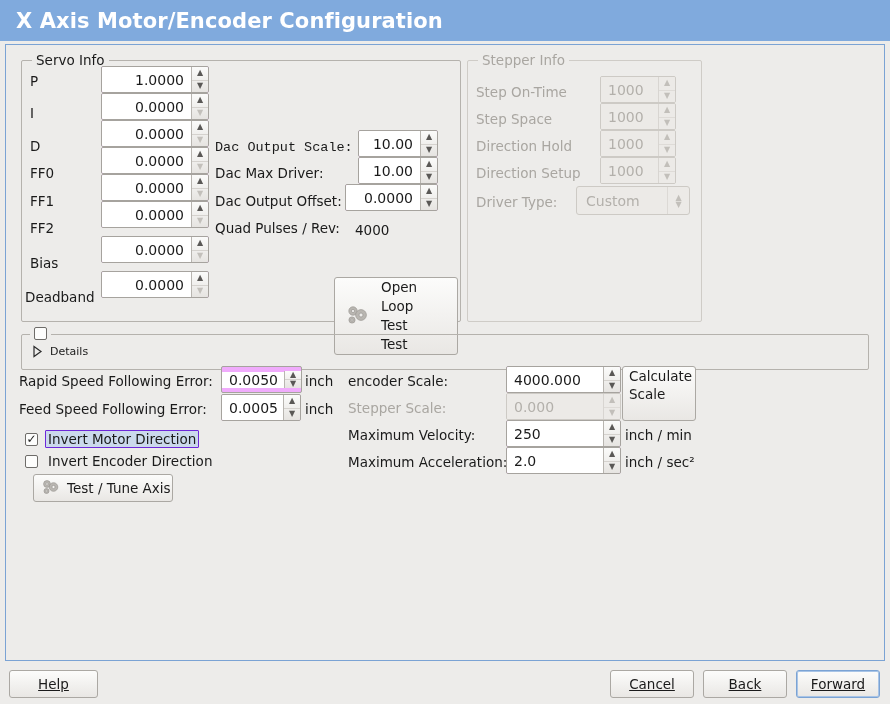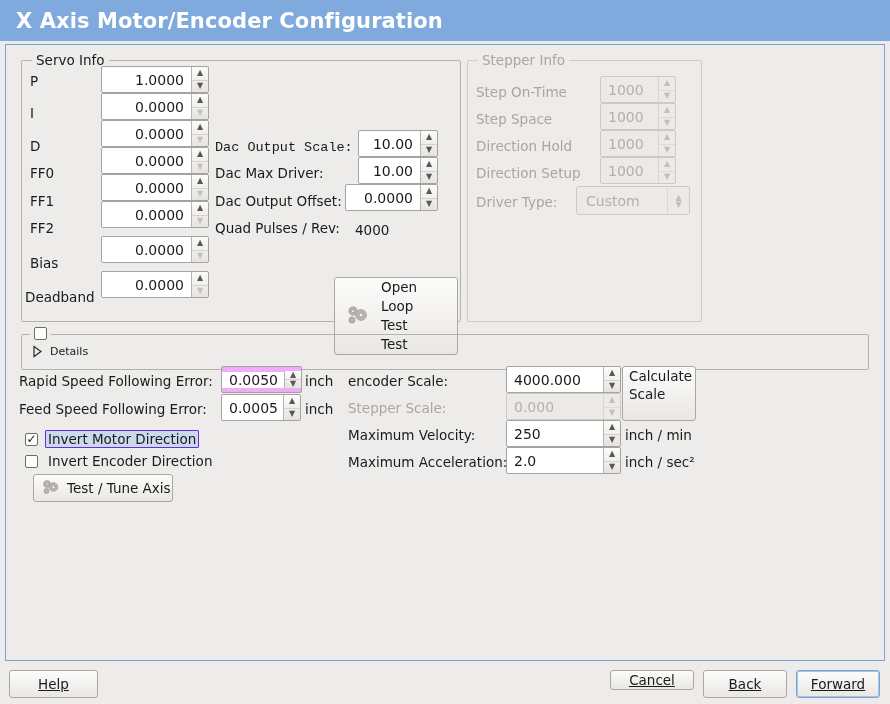--- a/index.html
+++ b/index.html
@@ -514,21 +514,21 @@
     </span>
   </div>
   <span class="lbl" style="left:619px; top:411px;">inch / sec²</span>
 
 </div>
 
 <div id="actionbar">
   <div class="btn" style="left:9px; top:9px; width:89px; height:28px;">
     <span class="u">Help</span>
   </div>
-  <div class="btn" style="left:610px; top:9px; width:84px; height:20px;">
+  <div class="btn" style="left:610px; top:9px; width:84px; height:28px;">
     <span class="u">Cancel</span>
   </div>
   <div class="btn" style="left:703px; top:9px; width:84px; height:28px;">
     <span class="u">Back</span>
   </div>
   <div class="btn focus" style="left:796px; top:9px; width:84px; height:28px;">
     <span class="u">Forward</span>
   </div>
 </div>
 

